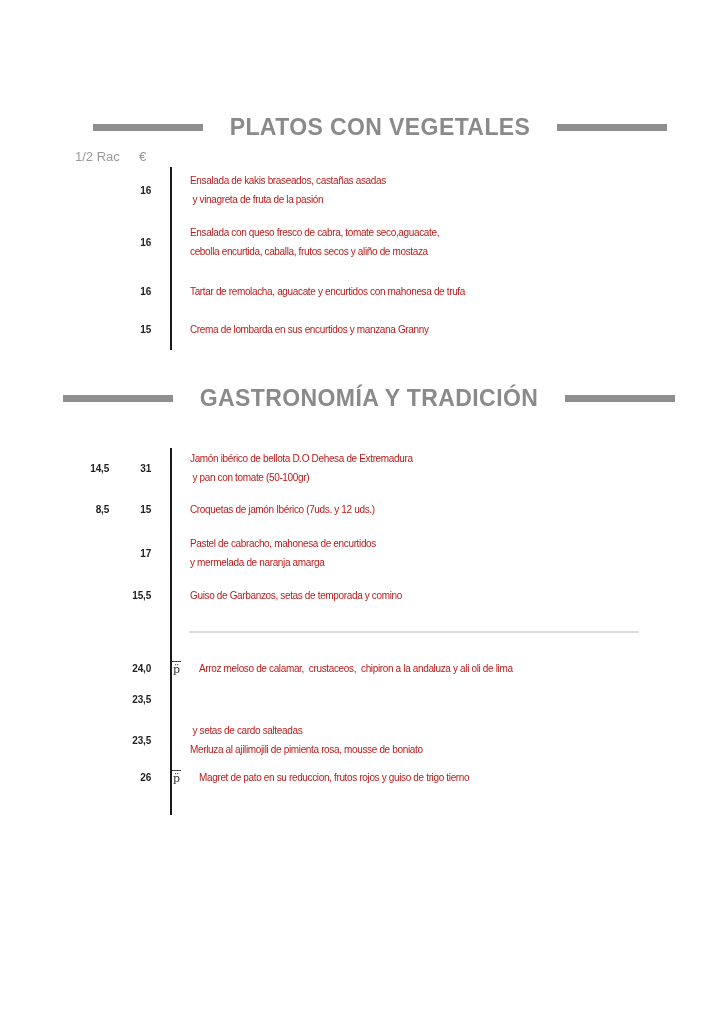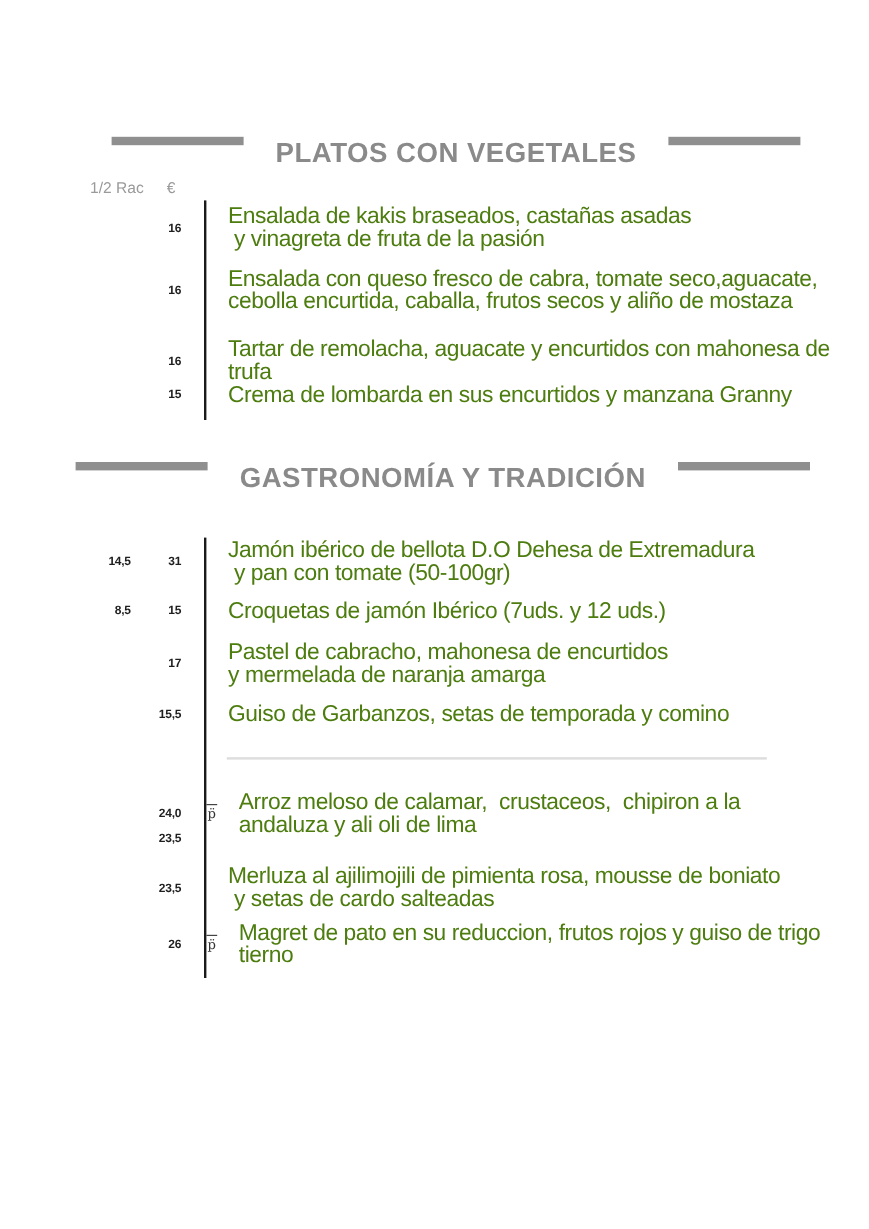--- a/index.html
+++ b/index.html
@@ -16,20 +16,21 @@
     color: #1f1f1f;
     overflow: hidden;
   }
 
   
   .sec-header {
     position: absolute;
     left: 0;
     right: 0;
     display: flex;
+    align-items: center;
     justify-content: center;
     gap: 27px;
   }
   .hbar {
     width: 110px;
     height: 7px;
     background: #8f8f8f;
   }
   .sec-title {
     font-size: 23px;
@@ -72,25 +73,25 @@
     letter-spacing: -0.2px;
   }
   .cell.desc {
     position: relative;
     padding-left: 39px;
   }
   .cell.desc.has-icon {
     padding-left: 48px;
   }
   .line {
-    font-size: 19px;
+    font-size: 10px;
     line-height: 19px;
     letter-spacing: -0.35px;
     white-space: pre-wrap;
-    color: #4d7c0f;
+    color: #b91c1c;
   }
   .dish-icon {
     position: absolute;
     left: 22px;
     top: 50%;
     transform: translateY(-50%);
     font-family: "DejaVu Serif", serif;
     font-size: 11px;
     line-height: 1;
     color: #333333;
@@ -220,22 +221,22 @@
 
   <div class="row" style="top:694px;">
     <div class="cell half"></div>
     <div class="cell price">23,5</div>
   </div>
 
   <div class="row" style="top:721px;">
     <div class="cell half"></div>
     <div class="cell price">23,5</div>
     <div class="cell desc">
+      <div class="line"> y setas de cardo salteadas</div>
       <div class="line">Merluza al ajilimojili de pimienta rosa, mousse de boniato</div>
-      <div class="line"> y setas de cardo salteadas</div>
     </div>
   </div>
 
   <div class="row" style="top:768px;">
     <div class="cell half"></div>
     <div class="cell price">26</div>
     <div class="cell desc has-icon">
       <span class="dish-icon">p̈</span>
       <div class="line">Magret de pato en su reduccion, frutos rojos y guiso de trigo tierno</div>
     </div>

